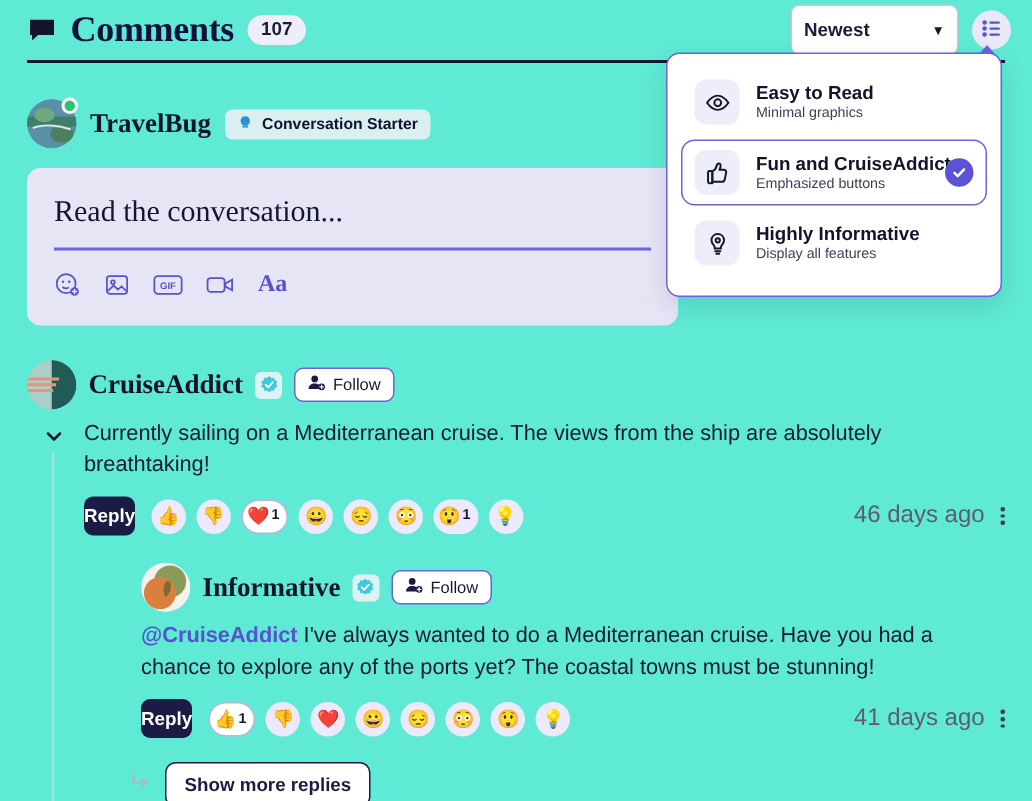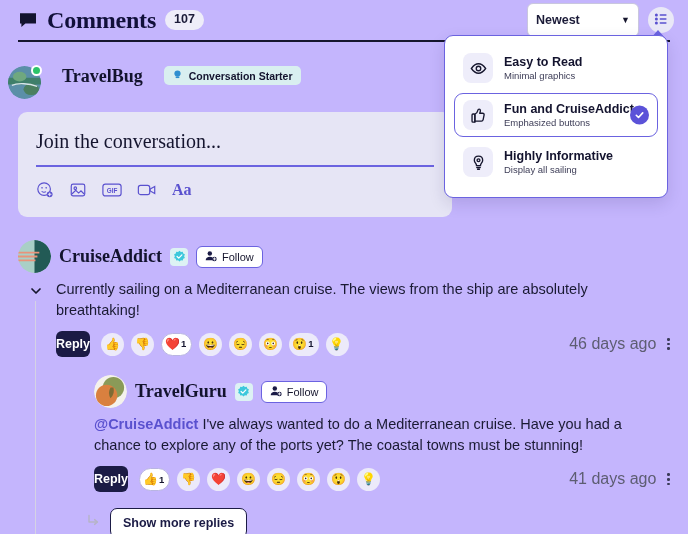--- a/index.html
+++ b/index.html
@@ -2,21 +2,21 @@
 <html><head>
 <meta charset="utf-8">
 <style>
   * { box-sizing: border-box; margin: 0; padding: 0; }
   html, body {
     width: 688px; height: 534px;
     background: #ffffff;
     font-family: "Liberation Sans", sans-serif;
     overflow: hidden;
   }
-  .app { position: relative; width: 688px; height: 534px; background: #c4b5fd; }
+  .app { position: relative; width: 688px; height: 534px; background: #5eead4; }
 
   
   .header {
     position: absolute; left: 0; top: 0; width: 688px; height: 40px;
     display: flex; align-items: center; padding: 0 14px 0 18px;
   }
   .hdr-left { display: flex; align-items: center; gap: 9px; }
   .bubble-icon { width: 20px; height: 20px; display: block; }
   .hdr-title {
     font-family: "Liberation Serif", serif;
@@ -69,21 +69,21 @@
   .dd-title { font-size: 12.5px; font-weight: bold; color: #13132e; }
   .dd-sub { font-size: 9.5px; color: #3d3d57; }
   .dd-check {
     position: absolute; right: 8px; top: 50%; transform: translateY(-50%);
     width: 19px; height: 19px; border-radius: 50%; background: #5b52d8;
     display: flex; align-items: center; justify-content: center;
   }
 
   
   .composer-user {
-    position: absolute; left: 8px; top: 66px; display: flex; align-items: flex-start; gap: 21px;
+    position: absolute; left: 18px; top: 66px; display: flex; align-items: center; gap: 9px;
   }
   .av-wrap { position: relative; width: 33px; height: 33px; flex: none; }
   .avatar { width: 33px; height: 33px; border-radius: 50%; overflow: hidden; display: block; }
   .online-dot {
     position: absolute; right: -1px; top: -1px; width: 11px; height: 11px;
     border-radius: 50%; background: #2bc46a; border: 2px solid #fff;
   }
   .uname {
     font-family: "Liberation Serif", serif;
     font-size: 18px; font-weight: bold; color: #13132e;
@@ -236,21 +236,21 @@
     <div class="dd-item">
       <span class="dd-ico">
         <svg width="19" height="19" viewBox="0 0 20 20" fill="none" stroke="#16162e" stroke-width="1.4" stroke-linecap="round">
           <path d="M10 3.2c-2.6 0-4.4 1.9-4.4 4.3 0 1.8 1.1 2.8 1.8 3.9.4.6.5 1.2.5 1.9h4.2c0-.7.1-1.3.5-1.9.7-1.1 1.8-2.1 1.8-3.9 0-2.4-1.8-4.3-4.4-4.3z"></path>
           <path d="M8.2 15.3h3.6M9 17.1h2"></path>
           <circle cx="10" cy="7.6" r="1.5"></circle>
         </svg>
       </span>
       <span class="dd-txt">
         <span class="dd-title">Highly Informative</span>
-        <span class="dd-sub">Display all sailing</span>
+        <span class="dd-sub">Display all features</span>
       </span>
     </div>
   </div>
 
   <div class="composer-user">
     <span class="av-wrap">
       <svg class="avatar" viewBox="0 0 34 34">
         <circle cx="17" cy="17" r="17" fill="#5b8fa8"></circle>
         <path d="M0 12h34v7H0z" fill="#3f7f6a"></path>
         <ellipse cx="12" cy="11" rx="7" ry="5" fill="#6fa87f"></ellipse>
@@ -265,21 +265,21 @@
         <svg width="11" height="11" viewBox="0 0 12 12">
             <circle cx="6" cy="5" r="3.4" fill="#2f8fd0"></circle>
             <path d="M4 8.3h4v1.6H4z" fill="#2f8fd0"></path>
           </svg>
       </span>
       <span>Conversation Starter</span>
     </span>
   </div>
 
   <div class="composer">
-    <div class="composer-ph">Join the conversation...</div>
+    <div class="composer-ph">Read the conversation...</div>
     <div class="composer-underline"></div>
     <div class="composer-tools">
       <span class="tool">
         <svg width="18" height="18" viewBox="0 0 20 20" fill="none" stroke="#5a51cf" stroke-width="1.3">
           <circle cx="9" cy="9" r="7"></circle>
             <circle cx="6.7" cy="7.6" r=".9" fill="#5a51cf" stroke="none"></circle>
           <circle cx="11.3" cy="7.6" r=".9" fill="#5a51cf" stroke="none"></circle>
           <path d="M6.3 11.4c.9 1.2 3.4 1.5 4.8.4"></path>
           <circle cx="15.2" cy="14.8" r="3.2" fill="#5a51cf" stroke="none"></circle>
           <path d="M15.2 13.3v3M13.7 14.8h3" stroke="#e6e5f5" stroke-width="1.2" stroke-linecap="round"></path>
@@ -389,21 +389,21 @@
       <div class="reply-block">
         <div class="c-head">
           <span class="av-sm">
             <svg viewBox="0 0 34 34">
               <circle cx="17" cy="17" r="17" fill="#f4f2ec"></circle>
               <circle cx="20" cy="13" r="11" fill="#8a9a58"></circle>
               <circle cx="13" cy="21" r="11" fill="#d9803f"></circle>
               <path d="M17 13a11 11 0 0 1 3 0 11 11 0 0 1-3 11 11 11 0 0 1 0-11z" fill="#7d6b34"></path>
             </svg>
           </span>
-          <span class="uname">TravelGuru</span>
+          <span class="uname">Informative</span>
           <span class="verified">
             <svg width="13" height="13" viewBox="0 0 14 14">
               <path d="M7 .8l1.5 1.3 2-.2.5 1.9 1.8.9-.8 1.9.8 1.9-1.8.9-.5 1.9-2-.2L7 12.4 5.5 11.1l-2 .2-.5-1.9-1.8-.9.8-1.9-.8-1.9 1.8-.9.5-1.9 2 .2z" fill="#3dc8dc"></path>
               <path d="M4.4 7l1.8 1.8 3.4-3.6" stroke="#fff" stroke-width="1.3" fill="none" stroke-linecap="round" stroke-linejoin="round"></path>
             </svg>
           </span>
           <button class="follow-btn">
             <span>
               <svg width="12" height="12" viewBox="0 0 14 14" fill="#1b1b45">
                 <circle cx="5.6" cy="4.2" r="2.6"></circle>

